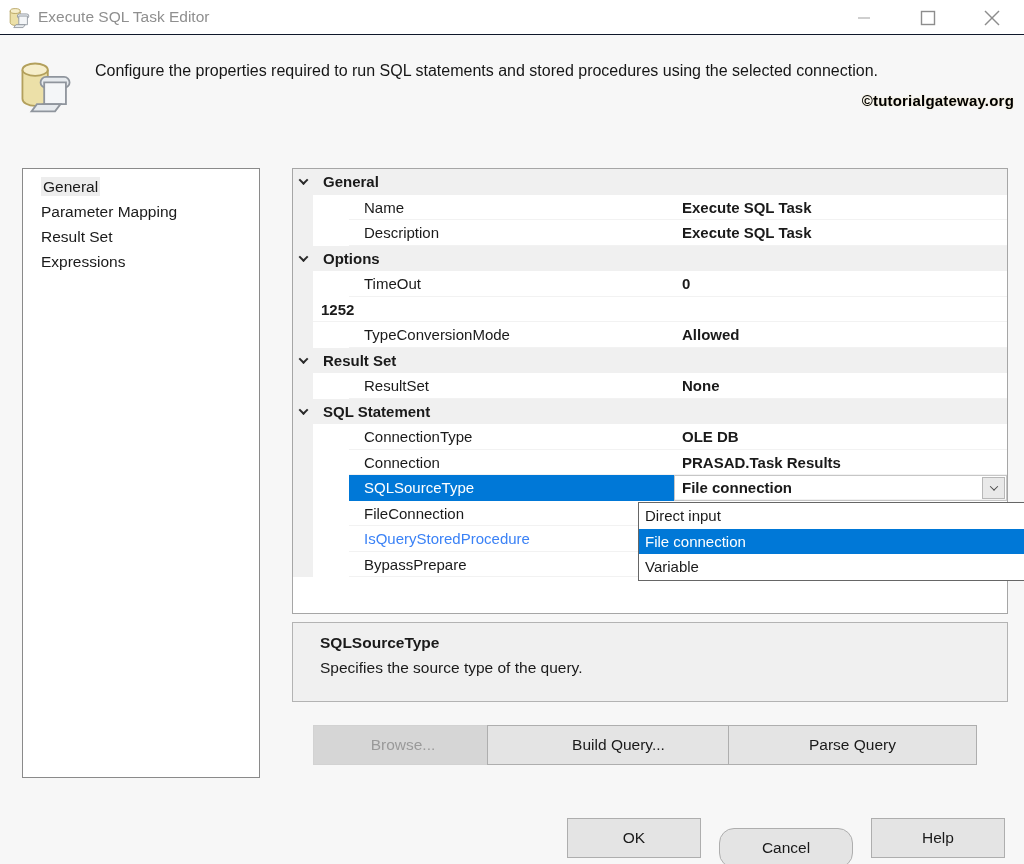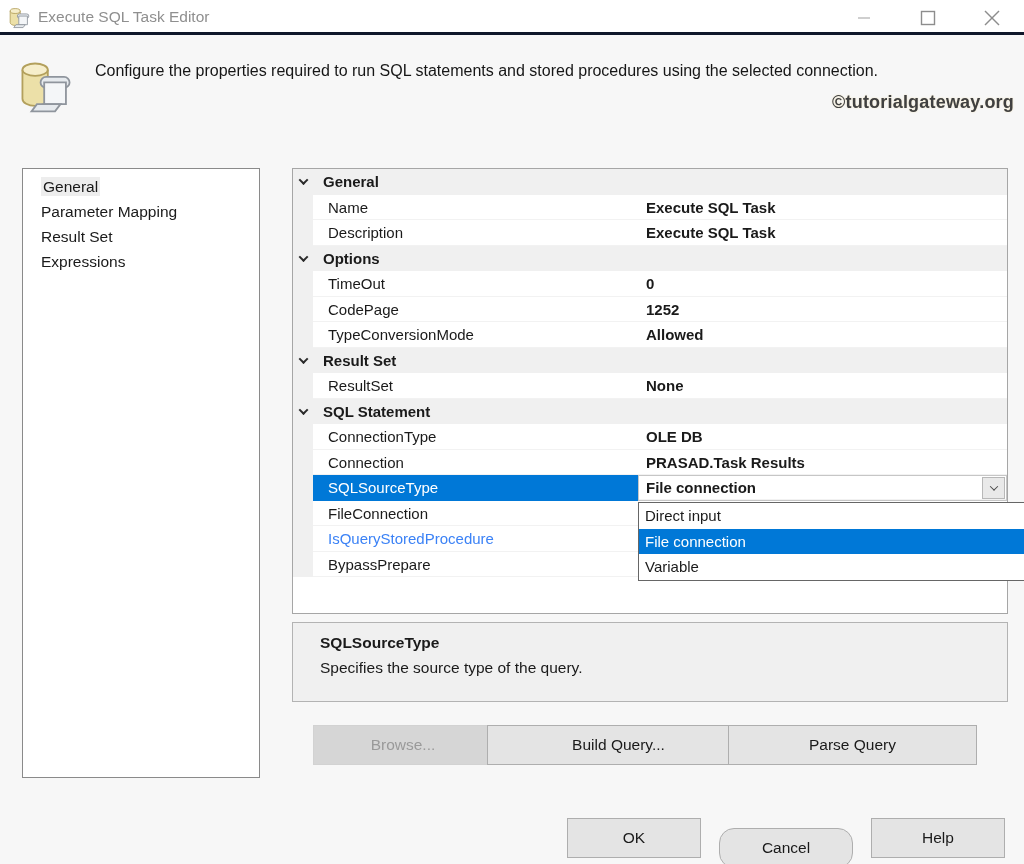--- a/index.html
+++ b/index.html
@@ -1,42 +1,42 @@
 <!DOCTYPE html>
 <html><head>
 <meta charset="utf-8">
 <style>
   * { margin:0; padding:0; box-sizing:border-box; }
   html,body { width:1024px; height:864px; }
   body { font-family:"Liberation Sans", sans-serif; color:#1a1a1a; background:#f7f7f7; position:relative; overflow:hidden; }
 
   
-  .titlebar { position:absolute; left:0; top:0; width:1024px; height:35px; background:#ffffff; border-bottom:3px solid #0f172a; }
+  .titlebar { position:absolute; left:0; top:0; width:1024px; height:35px; background:#ffffff; border-bottom:1px solid #0f172a; }
   .title-icon { position:absolute; left:8px; top:6px; width:23px; height:23px; }
   .title-text { position:absolute; left:38px; top:8px; font-size:15.5px; color:#8f8f8f; white-space:nowrap; }
   .win-controls { position:absolute; right:0; top:0; height:35px; display:flex; }
   .win-btn { width:64px; height:35px; display:flex; align-items:center; justify-content:center; cursor:default; }
 
   
   .header-icon { position:absolute; left:17px; top:56px; width:58px; height:60px; }
   .header-desc { position:absolute; left:95px; top:62px; width:890px; font-size:16px; color:#161616; }
-  .watermark { position:absolute; right:10px; top:92px; font-size:18px; font-weight:700; color:#404040; text-shadow:0 0 2px #f3e6c0; letter-spacing:0.2px;margin-left:24px; }
+  .watermark { position:absolute; right:10px; top:92px; font-size:15px; font-weight:700; color:#000000; text-shadow:0 0 2px #f3e6c0; letter-spacing:0.2px;margin-left:24px; }
 
   
   .nav { position:absolute; left:22px; top:168px; width:238px; height:610px; background:#ffffff; border:1px solid #8a8a8a; padding-top:5px; }
   .nav-item { height:25px; line-height:25px; padding-left:18px; font-size:15.5px; white-space:nowrap; }
   .nav-item.selected .nav-label { background:#ededed; padding:1px 2px; }
 
   
   .grid { position:absolute; left:292px; top:168px; width:716px; height:446px; background:#ffffff; border:1px solid #a6a6a6; }
   .row { display:flex; height:25.5px; line-height:25.5px; font-size:15px; }
   .gutter { width:20px; flex:none; background:#f0f0f0; display:flex; align-items:center; justify-content:center; }
   .row.cat { background:#f0f0f0; font-weight:700; }
   .clabel { padding-left:10px; }
-  .plabel { width:325px; flex:none; padding-left:15px; box-shadow:inset 0 -1px 0 #f2f2f2; white-space:nowrap; overflow:hidden; }
+  .plabel { width:325px; flex:none; padding-left:15px; box-shadow:inset 0 -1px 0 #f2f2f2; white-space:nowrap; overflow:hidden;margin-left:36px; }
   .pvalue { flex:1; padding-left:8px; font-weight:700; box-shadow:inset 0 -1px 0 #f2f2f2; white-space:nowrap; overflow:hidden; }
   .plabel.sel { background:#0078d7; color:#ffffff; box-shadow:none; }
   .plabel.dim { color:#3b82f6; }
   .combo { display:flex; align-items:center; justify-content:space-between; border:1px solid #c6c6c6; padding-left:7px; }
   .dd-btn { width:23px; height:22px; margin-right:1px; flex:none; background:#e9e9e9; border:1px solid #b8b8b8; display:flex; align-items:center; justify-content:center; }
   .chev { display:inline-block; width:7px; height:7px; border-right:2px solid #2b2b2b; border-bottom:2px solid #2b2b2b; transform:rotate(45deg) translate(-1px,-1px); }
   .chev.small { width:6px; height:6px; border-right-width:1.5px; border-bottom-width:1.5px; border-color:#4a4a4a; }
 
   
   .dropdown { position:absolute; left:345px; top:333px; width:437px; background:#ffffff; border:1px solid #666666; z-index:5; }
@@ -131,21 +131,20 @@
       </div>
     <div class="clabel">Options</div>
   </div>
   <div class="row prop">
     <div class="gutter"></div>
     <div class="plabel">TimeOut</div>
     <div class="pvalue">0</div>
   </div>
   <div class="row prop">
     <div class="gutter"></div>
-    <div class="plabel">CodePage</div>
     <div class="pvalue">1252</div>
   </div>
   <div class="row prop">
     <div class="gutter"></div>
     <div class="plabel">TypeConversionMode</div>
     <div class="pvalue">Allowed</div>
   </div>
   <div class="row cat">
     <div class="gutter">
         <span class="chev"></span>

